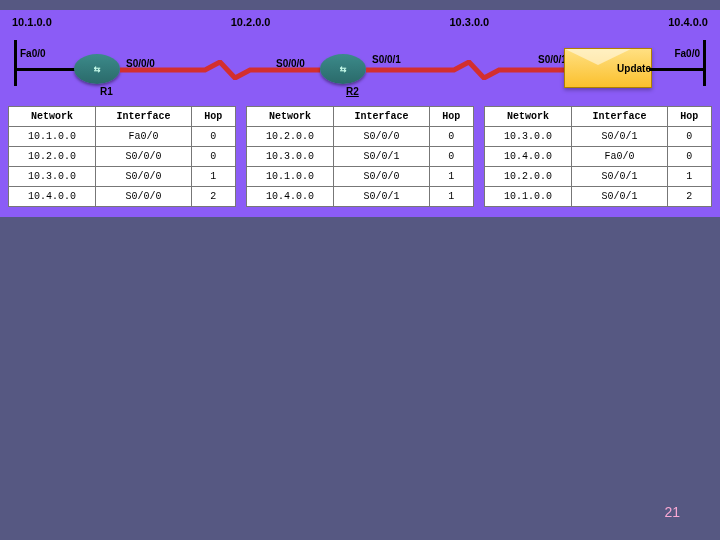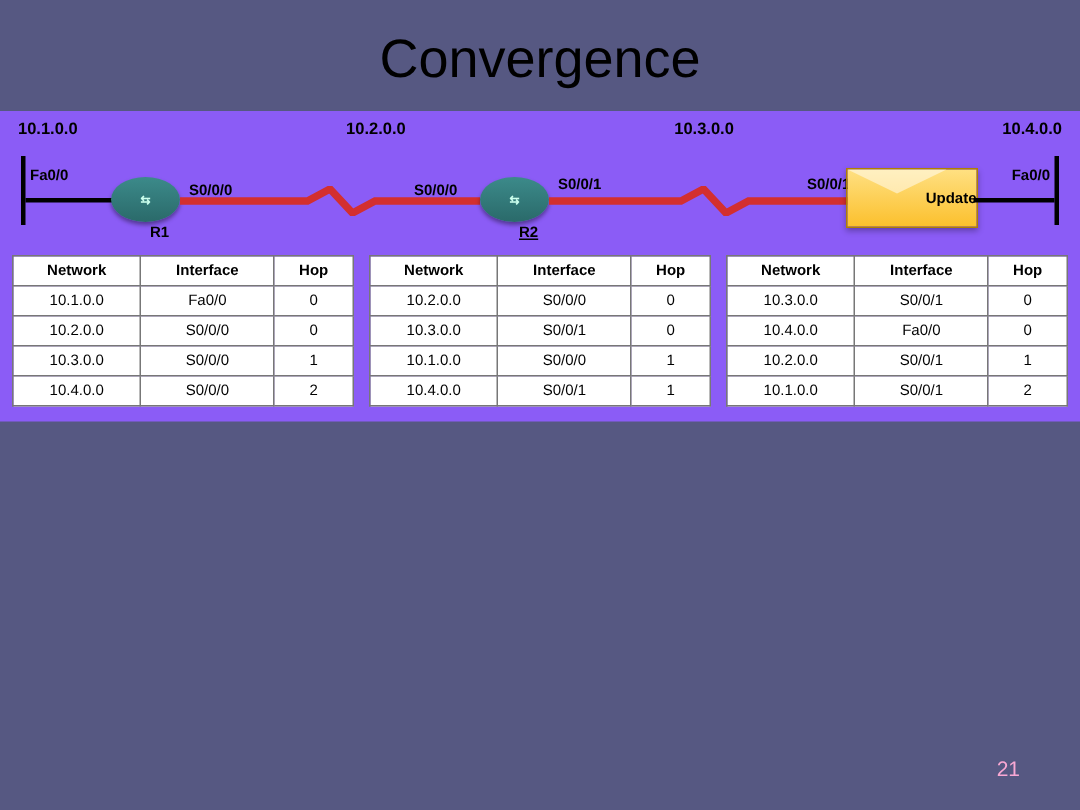--- a/index.html
+++ b/index.html
@@ -131,37 +131,37 @@
     flex: 1;
     border-collapse: collapse;
     font-size: 10px;
   }
   .rt-table th, .rt-table td {
     border: 1px solid #777;
     padding: 4px 6px;
     text-align: center;
     background: #fff;
     color: #000;
+    font-family: Liberation Mono, monospace;
   }
   .rt-table th {
     font-weight: bold;
   }
   .page-num {
     position: absolute;
     bottom: 20px;
     right: 40px;
     color: #f9a8d4;
     font-size: 14px;
   }
 </style>
 </head>
 <body>
 
 <div class="slide">
-  <h1 class="title">Convergence</h1>
 
   <div class="diagram-area">
     <div class="net-labels">
       <span>10.1.0.0</span>
       <span>10.2.0.0</span>
       <span>10.3.0.0</span>
       <span>10.4.0.0</span>
     </div>
 
     <div class="topo">

